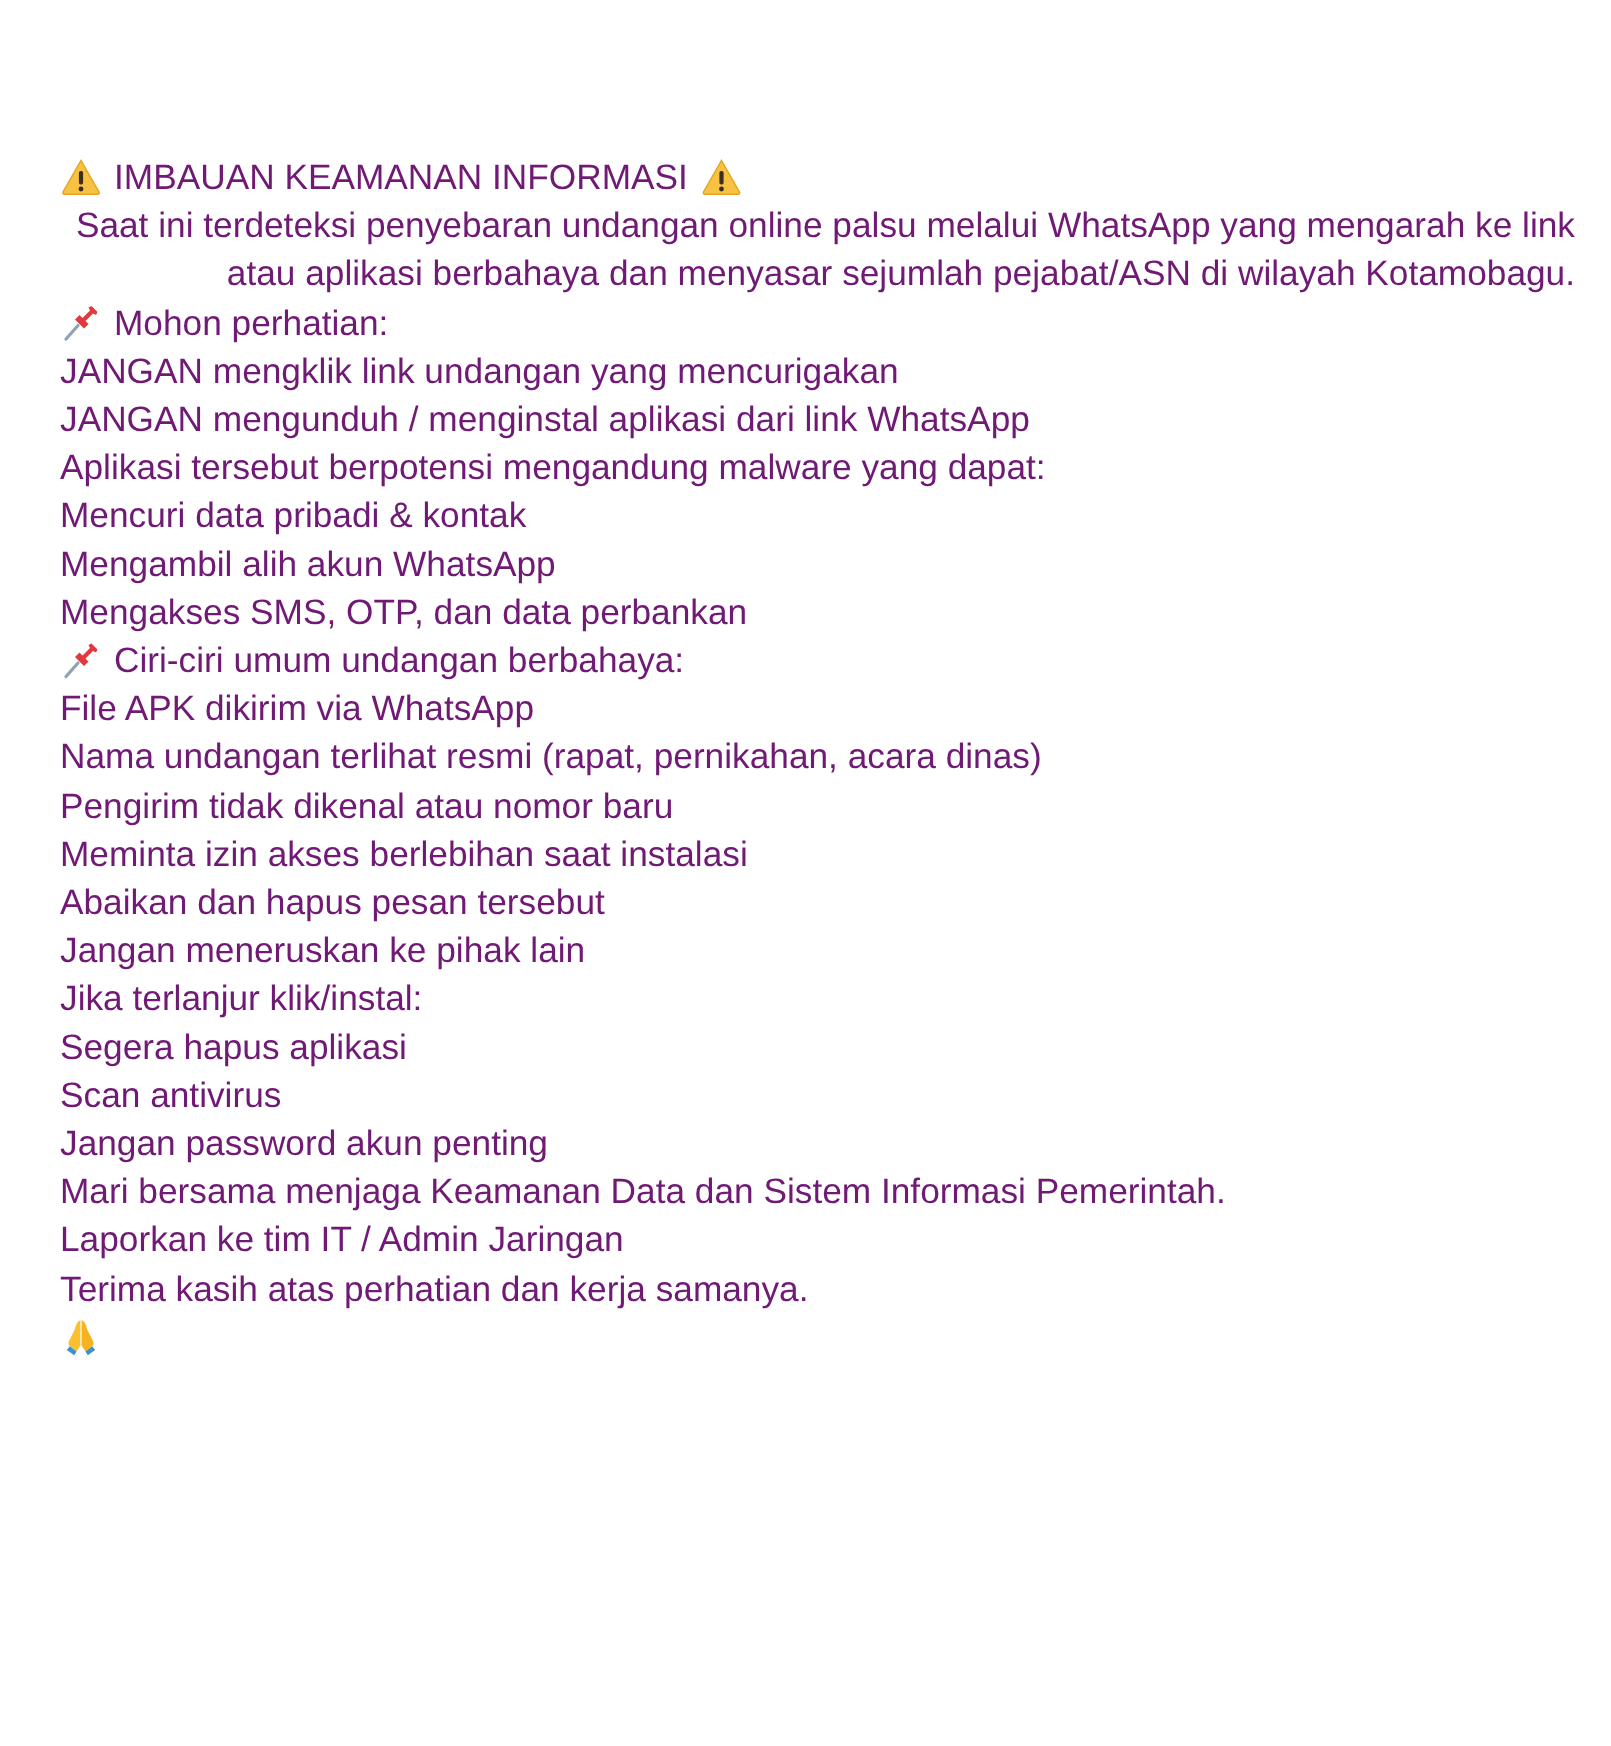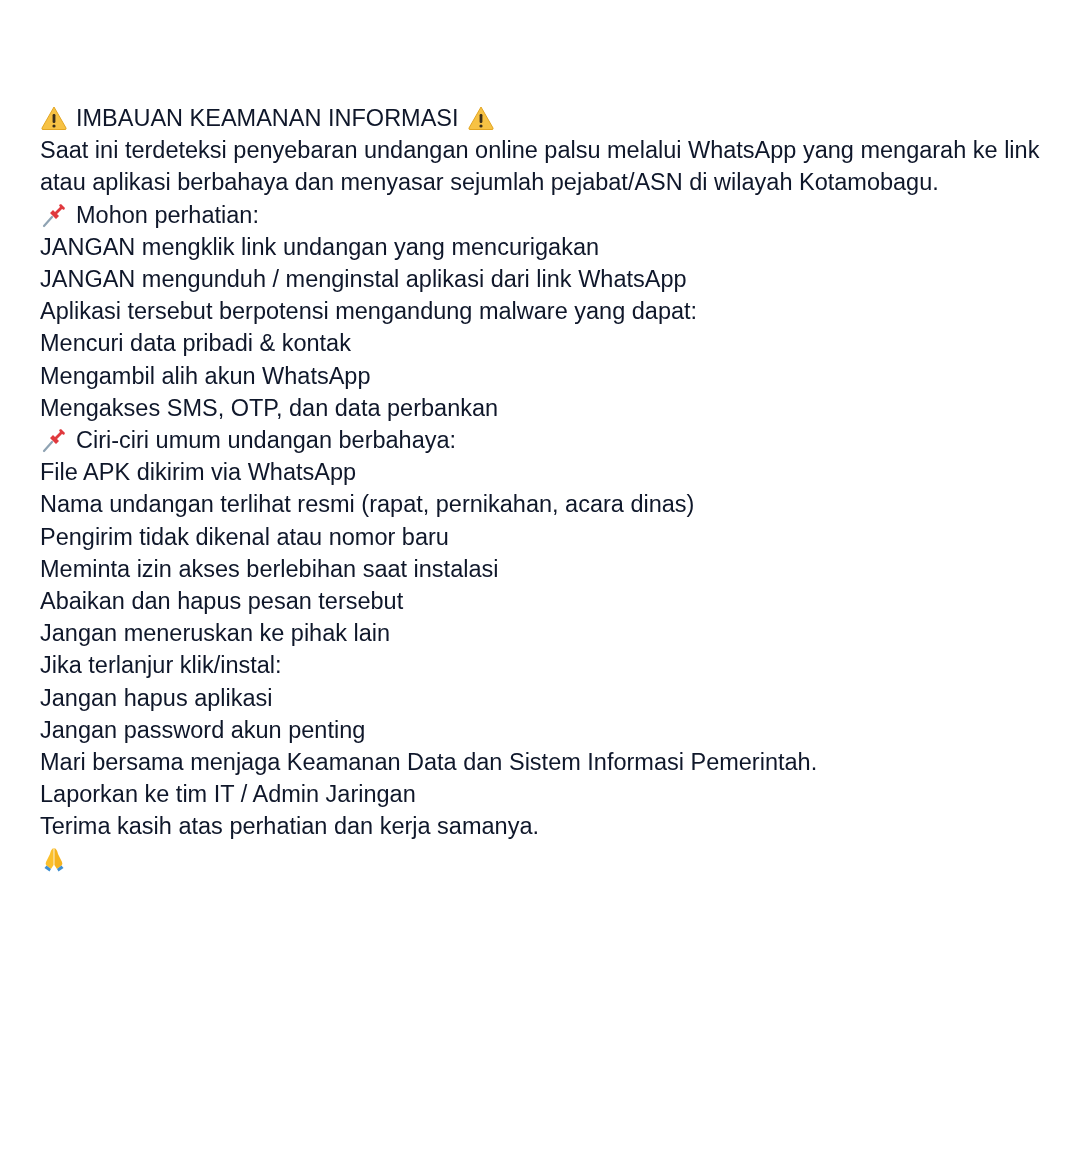--- a/index.html
+++ b/index.html
@@ -14,28 +14,29 @@
       overflow: hidden;
     }
     .doc {
       position: absolute;
       left: 40px;
       top: 102px;
       width: 1010px;
       font-family: "Liberation Sans", sans-serif;
       font-size: 23.5px;
       line-height: 32.2px;
-      color: #0f172a;
+      color: #701a75;
     }
     .line {
       white-space: nowrap;
       display: block;
     }
     .line.wrap {
       white-space: normal;
+      text-align: right;
     }
     .emoji {
       display: inline-block;
       width: 28px;
       height: 26px;
       vertical-align: -4px;
       position: relative;
     }
     .emoji svg {
       width: 28px;
@@ -92,21 +93,22 @@
     </span><span>Ciri-ciri umum undangan berbahaya:</span>
   </div>
   <div class="line">File APK dikirim via WhatsApp</div>
   <div class="line">Nama undangan terlihat resmi (rapat, pernikahan, acara dinas)</div>
   <div class="line">Pengirim tidak dikenal atau nomor baru</div>
   <div class="line">Meminta izin akses berlebihan saat instalasi</div>
 
   <div class="line">Abaikan dan hapus pesan tersebut</div>
   <div class="line">Jangan meneruskan ke pihak lain</div>
   <div class="line">Jika terlanjur klik/instal:</div>
-  <div class="line">Jangan hapus aplikasi</div>
+  <div class="line">Segera hapus aplikasi</div>
+  <div class="line">Scan antivirus</div>
   <div class="line">Jangan password akun penting</div>
   <div class="line">Mari bersama menjaga Keamanan Data dan Sistem Informasi Pemerintah.</div>
 
   <div class="line">Laporkan ke tim IT / Admin Jaringan</div>
   <div class="line">Terima kasih atas perhatian dan kerja samanya.</div>
   <div class="line">
     <span class="emoji">
       <svg viewBox="0 0 28 28">
           <path d="M13.6 3 Q11 4 10 9 L6 17 Q5 19 6.5 20.5 L11 24 L13.6 20 Z" fill="#fbc02d"></path>
           <path d="M14.4 3 Q17 4 18 9 L22 17 Q23 19 21.5 20.5 L17 24 L14.4 20 Z" fill="#f5b31f"></path>

